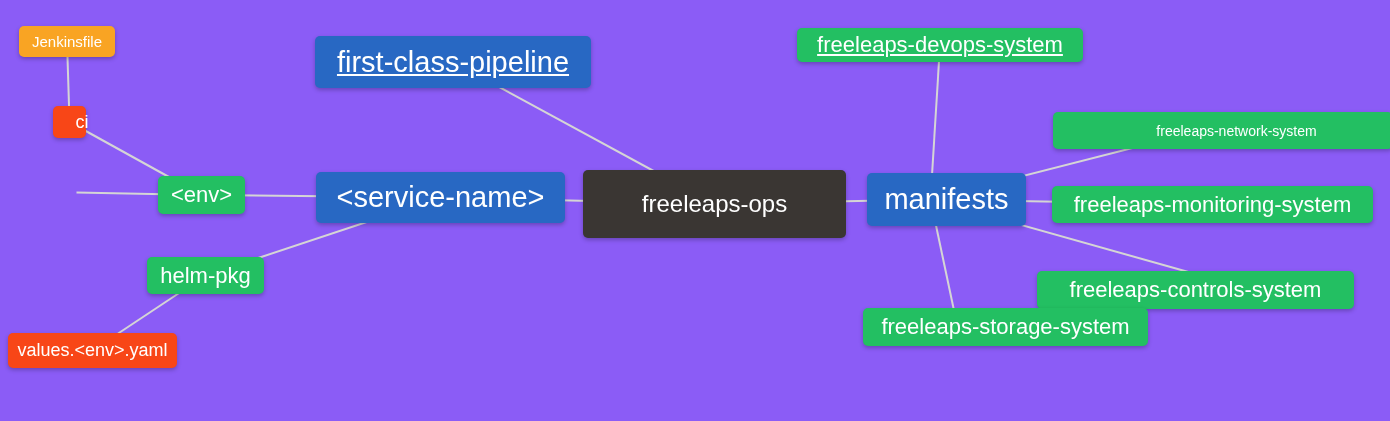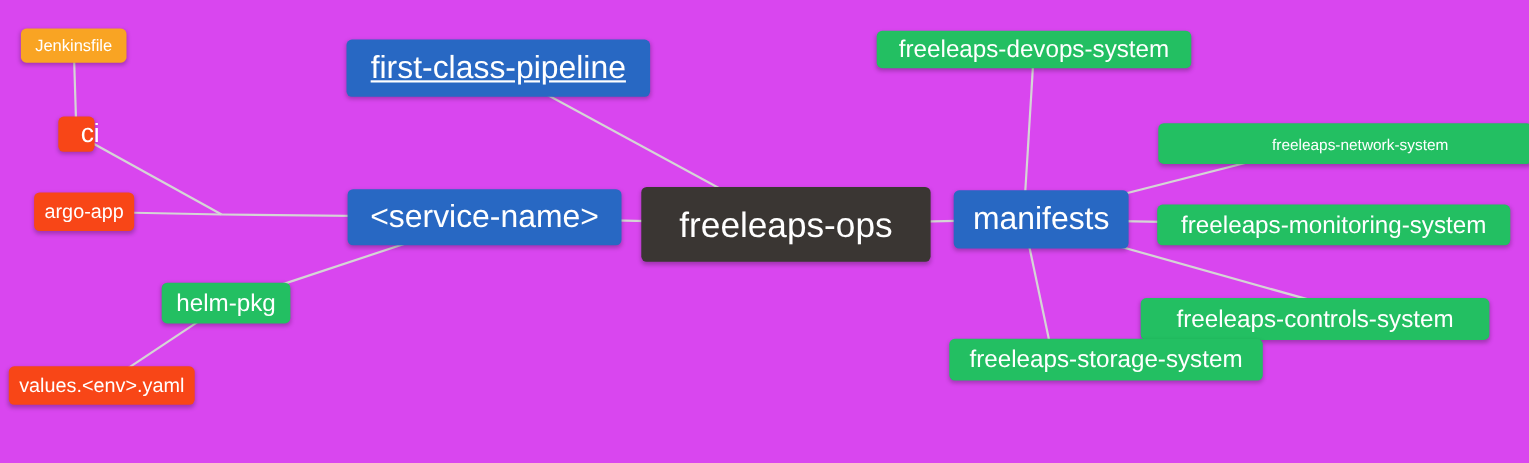--- a/index.html
+++ b/index.html
@@ -4,21 +4,21 @@
 <style>
   html, body {
     margin: 0;
     padding: 0;
     background: #ffffff;
   }
   #mindmap-canvas {
     position: relative;
     width: 1390px;
     height: 421px;
-    background: #d946ef;
+    background: #8b5cf6;
     overflow: hidden;
     font-family: "Liberation Sans", "DejaVu Sans", sans-serif;
   }
   #edge-layer {
     position: absolute;
     left: 0;
     top: 0;
     width: 1390px;
     height: 421px;
     z-index: 0;
@@ -55,38 +55,38 @@
       <line x1="714.5" y1="204" x2="930.5" y2="199.5" stroke="#d5d5d5" stroke-width="2"></line>
       <line x1="930.5" y1="199.5" x2="940" y2="45" stroke="#d5d5d5" stroke-width="2"></line>
       <line x1="930.5" y1="199.5" x2="1201" y2="130.5" stroke="#d5d5d5" stroke-width="2"></line>
       <line x1="930.5" y1="199.5" x2="1212.5" y2="204.5" stroke="#d5d5d5" stroke-width="2"></line>
       <line x1="930.5" y1="199.5" x2="1195.5" y2="274" stroke="#d5d5d5" stroke-width="2"></line>
       <line x1="930.5" y1="199.5" x2="957.5" y2="327" stroke="#d5d5d5" stroke-width="2"></line>
     </svg>
 
   <div class="node" style="left: 19px; top: 26px; width: 96px; height: 31px; font-size: 15px; background: rgb(249, 164, 35);">Jenkinsfile</div>
 
-  <div class="node" style="left: 53px; top: 106px; width: 33px; height: 32px; font-size: 24px; background: rgb(248, 70, 23); padding-left: 25px;">ci</div>
+  <div class="node" style="left: 53px; top: 106px; width: 33px; height: 32px; font-size: 18px; background: rgb(248, 70, 23); padding-left: 25px;">ci</div>
 
-  <div class="node" style="left: 31px; top: 175px; width: 91px; height: 35px; font-size: 18px; background: rgb(248, 70, 23);">argo-app</div>
 
+  <div class="node" style="left: 158px; top: 176px; width: 87px; height: 38px; font-size: 22px; background: rgb(35, 191, 98);">&lt;env&gt;</div>
 
   <div class="node" style="left: 147px; top: 257px; width: 117px; height: 37px; font-size: 22px; background: rgb(35, 191, 98); text-align: right;">helm-pkg</div>
 
   <div class="node" style="left: 8px; top: 333px; width: 169px; height: 35px; font-size: 18px; background: rgb(248, 70, 23);">values.&lt;env&gt;.yaml</div>
 
   <div class="node" style="left: 315px; top: 36px; width: 276px; height: 52px; font-size: 29px; background: rgb(40, 104, 195); text-decoration: underline;">first-class-pipeline</div>
 
   <div class="node" style="left: 316px; top: 172px; width: 249px; height: 51px; font-size: 29px; background: rgb(40, 104, 195); text-align: right;">&lt;service-name&gt;</div>
 
-  <div class="node" style="left: 583px; top: 170px; width: 263px; height: 68px; font-size: 32px; background: rgb(58, 54, 51);">freeleaps-ops</div>
+  <div class="node" style="left: 583px; top: 170px; width: 263px; height: 68px; font-size: 24px; background: rgb(58, 54, 51);">freeleaps-ops</div>
 
   <div class="node" style="left: 851px; top: 173px; width: 159px; height: 53px; font-size: 29px; background: rgb(40, 104, 195); margin-left: 16px;">manifests</div>
 
-  <div class="node" style="left: 797px; top: 28px; width: 286px; height: 34px; font-size: 22px; background: rgb(35, 191, 98);">freeleaps-devops-system</div>
+  <div class="node" style="left: 797px; top: 28px; width: 286px; height: 34px; font-size: 22px; background: rgb(35, 191, 98); text-decoration: underline;">freeleaps-devops-system</div>
 
   <div class="node" style="left: 1053px; top: 112px; width: 340px; height: 37px; font-size: 14px; background: rgb(35, 191, 98); padding-left: 27px;">freeleaps-network-system</div>
 
   <div class="node" style="left: 1052px; top: 186px; width: 321px; height: 37px; font-size: 22px; background: rgb(35, 191, 98);">freeleaps-monitoring-system</div>
 
   <div class="node" style="left: 1037px; top: 255px; width: 317px; height: 38px; font-size: 22px; background: rgb(35, 191, 98); margin-top: 16px;">freeleaps-controls-system</div>
 
   <div class="node" style="left: 815px; top: 308px; width: 285px; height: 38px; font-size: 22px; background: rgb(35, 191, 98); margin-left: 48px;">freeleaps-storage-system</div>
 
 </div>

